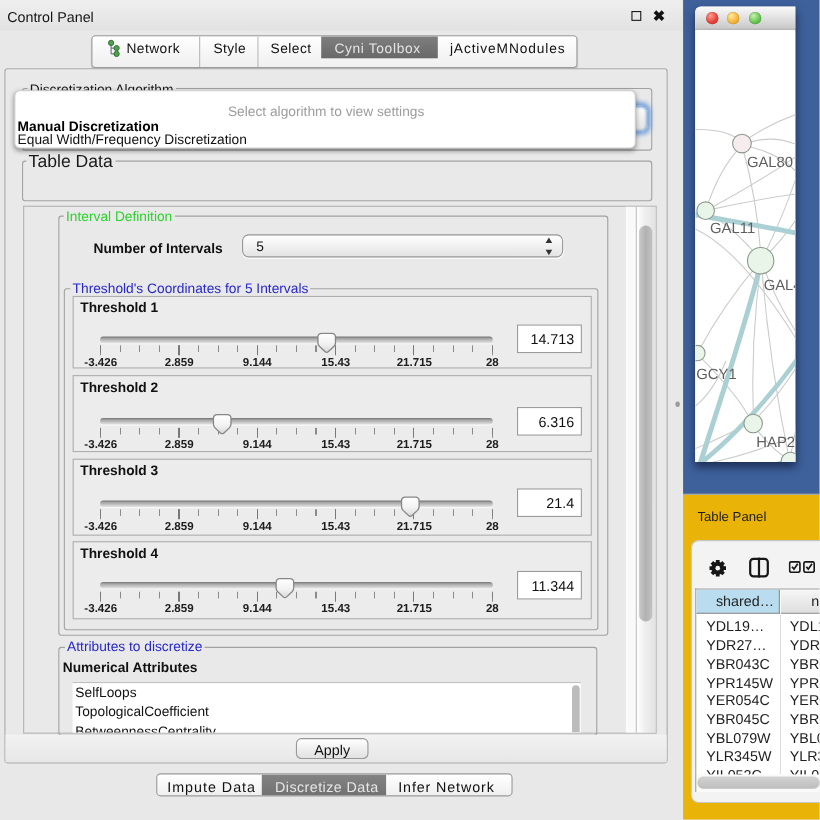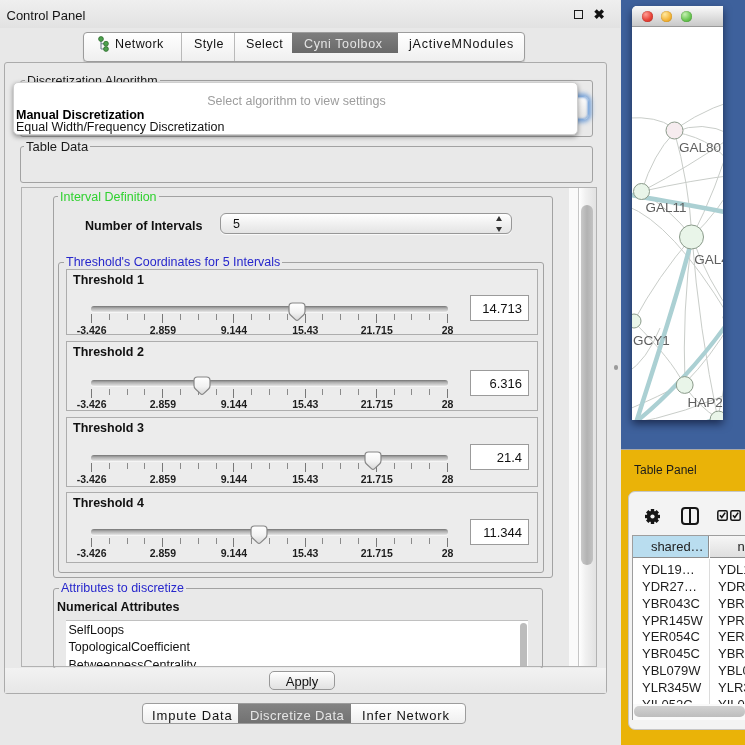--- a/index.html
+++ b/index.html
@@ -61,21 +61,21 @@
   </div>
 
   <div class="abs" style="left:4px;top:62px;width:603px;height:632px;border:1px solid #ababab;border-radius:3px;background:#e9e9e9;"></div>
 
   <div class="abs grpborder" style="left:20px;top:80px;width:573px;height:57px;"></div>
   <div class="abs" style="left:25px;top:74px;font-size:12.5px;color:#1a1a1a;background:#e9e9e9;padding:0 2px;">Discretization Algorithm</div>
 
   <div class="abs" style="left:540px;top:96px;width:49px;height:24px;border:1px solid #86aede;border-radius:6px;background:linear-gradient(#fdfdfd,#e3e3e3);box-shadow:0 0 4px 2.5px rgba(86,141,211,.75), inset 0 0 2px 1px rgba(86,141,211,.55);"></div>
 
   <div class="abs grpborder" style="left:20px;top:146px;width:573px;height:37px;"></div>
-  <div class="abs" style="left:24px;top:139px;font-size:13px;color:#1a1a1a;background:#e9e9e9;padding:0 2px;">Table Data</div>
+  <div class="abs" style="left:24px;top:139px;font-size:16px;color:#1a1a1a;background:#e9e9e9;padding:0 2px;">Table Data</div>
 
   <div class="abs" style="left:21px;top:187px;width:576px;height:480px;border:1px solid #b2b2b2;background:#e9e9e9;"></div>
 
   <div class="abs" style="left:569px;top:188px;width:9px;height:478px;background:#fafafa;"></div>
   <div class="abs" style="left:578px;top:188px;width:18px;height:478px;background:linear-gradient(to right,#ffffff,#f0f0f0 40%,#e2e2e2);border-left:1px solid #c6c6c6;"></div>
   <div class="abs" style="left:581px;top:205px;width:12px;height:360px;background:linear-gradient(to right,#c9c9c9,#b2b2b2 50%,#c2c2c2);border-radius:6px;"></div>
 
   <div class="abs" style="left:53px;top:196px;width:500px;height:382px;border:1px solid #a2a2a2;border-radius:3px;"></div>
   <div class="grplabel" style="left:58px;top:190px;color:#2fd12f;">Interval Definition</div>
 

